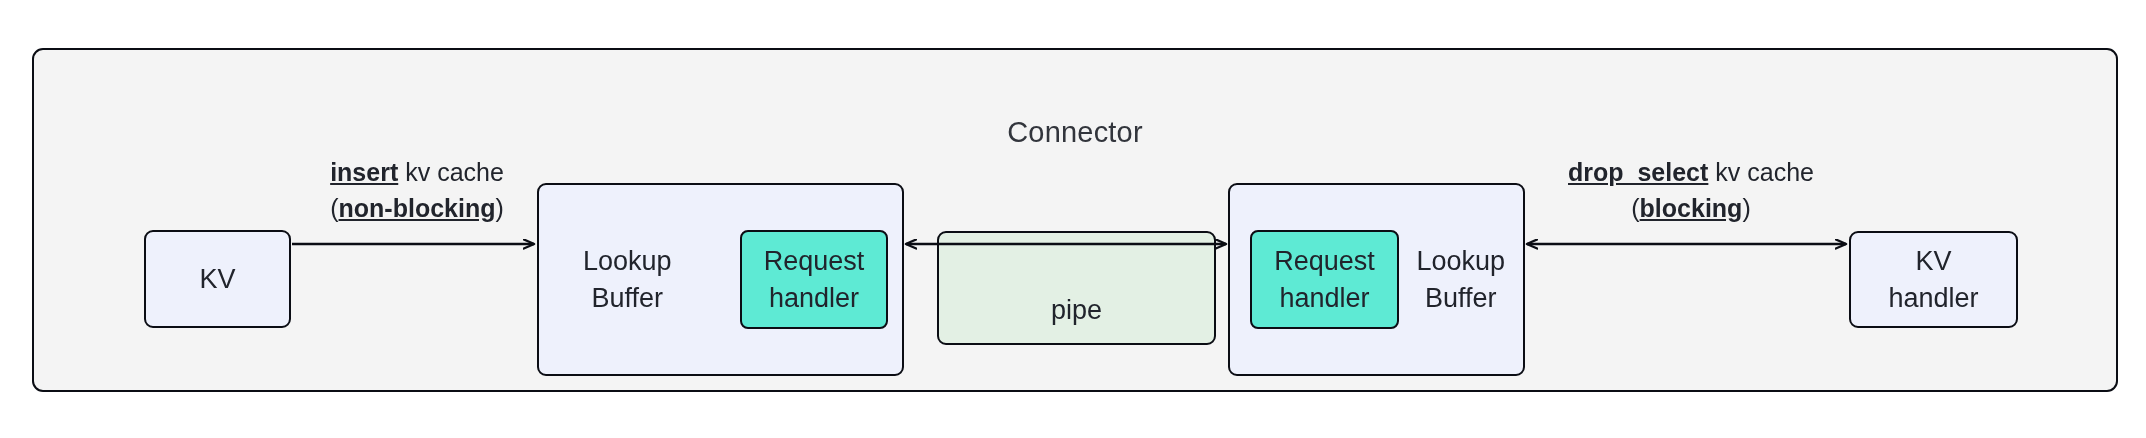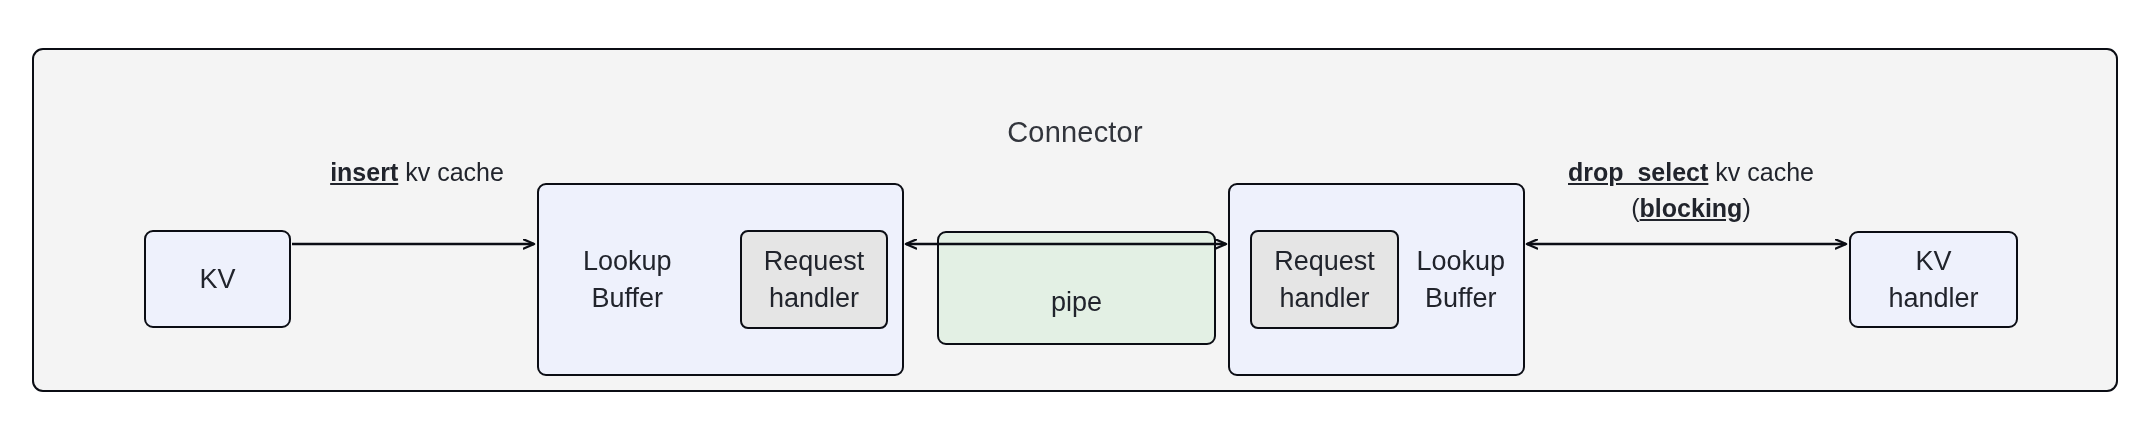--- a/index.html
+++ b/index.html
@@ -52,31 +52,31 @@
     color: #21242c;
     display: flex;
     align-items: center;
     justify-content: center;
     text-align: center;
     line-height: 1.36;
     font-size: 27px;
     margin-top: 35px;
   }
   .node.inner {
-    background: #e5e5e5;
+    background: #5eead4;
     border: 2.4px solid #0b0d14;
     border-radius: 8px;
     z-index: 4;
   }
   .node.pipe {
     background: #e3f0e4;
     border: 2.6px solid #0b0d14;
     border-radius: 9px;
     align-items: flex-end;
-    padding-bottom: 22px;
+    padding-bottom: 14px;
     z-index: 2;
   }
 
   
   #kv-producer   { left: 144px;  top: 195px; width: 147px; height: 98px; }
   #lookup-left   { left: 537px;  top: 148px; width: 367px; height: 193px; justify-content:flex-start; padding-left: 44px; z-index:3;}
   #rh-left       { left: 740px;  top: 195px; width: 148px; height: 99px; }
   #pipe          { left: 937px;  top: 196px; width: 279px; height: 114px; }
   #lookup-right  { left: 1228px; top: 148px; width: 297px; height: 193px; justify-content:flex-end; padding-right: 18px; z-index:3;}
   #rh-right      { left: 1250px; top: 195px; width: 149px; height: 99px; }
@@ -155,20 +155,21 @@
 
   <div class="node" id="kv-consumer">
     <span>
       <span class="lbl-line">KV</span>
       <span class="lbl-line">handler</span>
     </span>
   </div>
 
   <div class="edge-label" id="label-insert">
     <span class="lbl-line"><b>insert</b><span> kv cache</span></span>
+    <span class="lbl-line"><span>(</span><b>non-blocking</b><span>)</span></span>
   </div>
 
   <div class="edge-label" id="label-drop">
     <span class="lbl-line"><b>drop_select</b><span> kv cache</span></span>
     <span class="lbl-line"><span>(</span><b>blocking</b><span>)</span></span>
   </div>
 
   <svg id="arrows" viewBox="0 0 2146 438">
     <defs>
       <marker id="ah-end" markerWidth="13" markerHeight="13" refX="11.2" refY="5.2" orient="auto" markerUnits="userSpaceOnUse">

